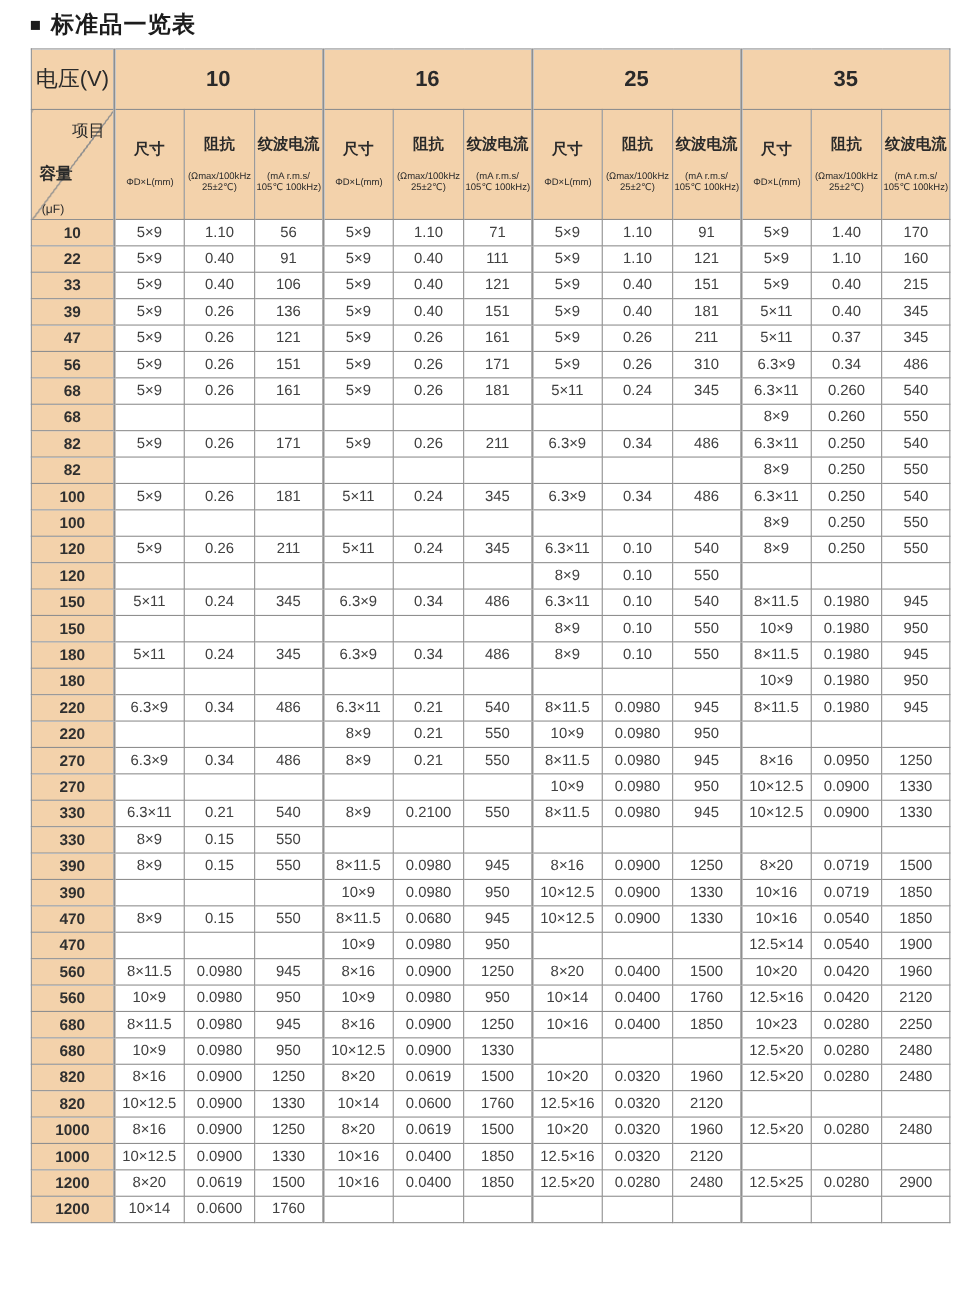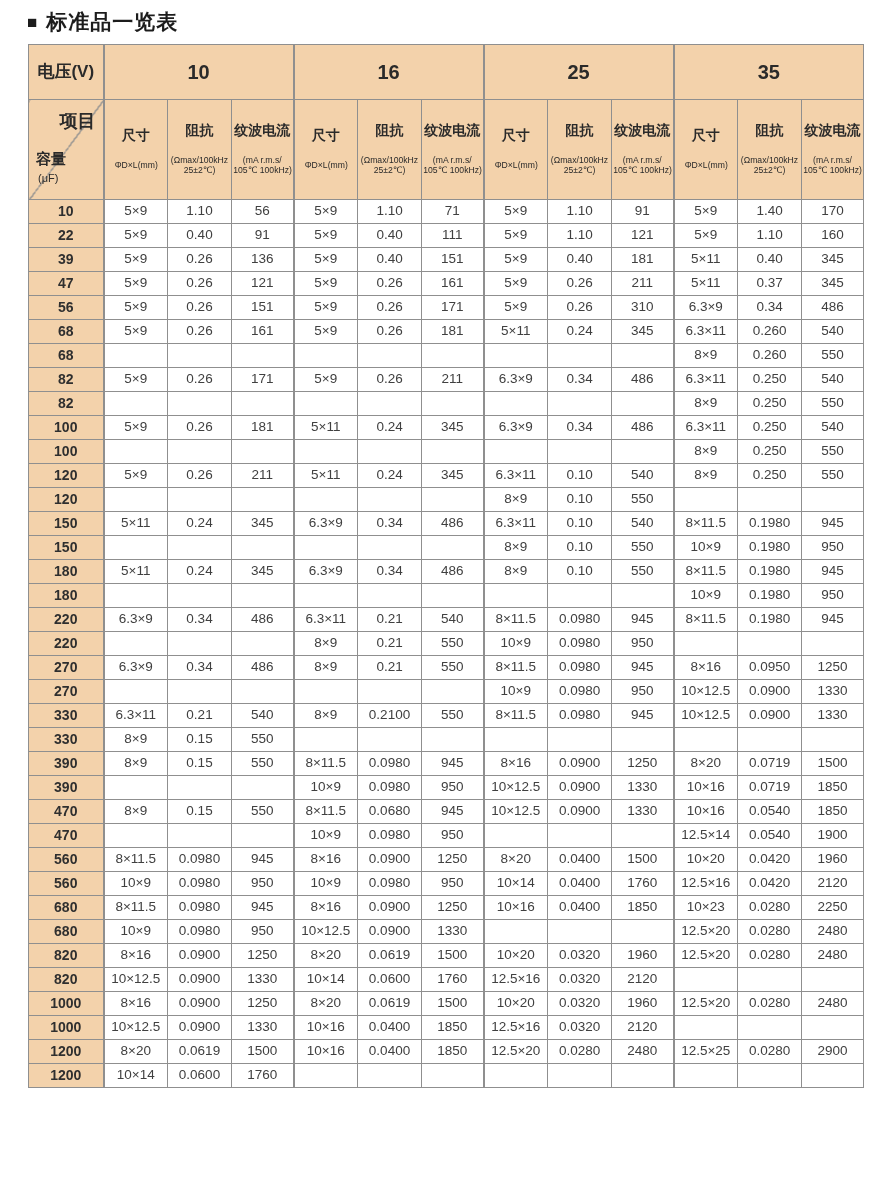--- a/index.html
+++ b/index.html
@@ -21,32 +21,32 @@
   col.c-size{width:64px;}
   col.c-imp{width:64px;}
   col.c-rip{width:62px;}
   td{
     border:1px solid #8f8f8f;text-align:center;vertical-align:middle;
     padding:0;background:#ffffff;font-size:13.5px;color:#404040;
     overflow:hidden;height:23px;line-height:1.1;
   }
   .peach{background:#f3d2ab;}
   tr.voltage-row td{height:54px;}
-  td.volt-label{font-size:17px;font-weight:bold;color:#2a2a2a;}
+  td.volt-label{font-size:20px;font-weight:normal;color:#2a2a2a;}
   td.volt-num{font-size:20px;font-weight:bold;color:#2a2a2a;}
   tr.subheader-row td{height:99px;}
   td.gstart{border-left-width:2px;}
   td.corner{
     position:relative;
     background-image:linear-gradient(to bottom right,
       rgba(0,0,0,0) 49.5%, #8f8f8f 49.5%, #8f8f8f 50.6%, rgba(0,0,0,0) 50.6%);
   }
-  .corner-top{position:absolute;top:12px;right:7px;font-size:18px;font-weight:bold;color:#2a2a2a;}
+  .corner-top{position:absolute;top:12px;right:7px;font-size:15px;font-weight:normal;color:#2a2a2a;}
   .corner-bottom{position:absolute;bottom:32px;left:7px;font-size:15px;font-weight:bold;color:#2a2a2a;}
-  .corner-unit{position:absolute;bottom:15px;left:9px;font-size:11px;color:#2a2a2a;}
+  .corner-unit{position:absolute;bottom:2px;left:9px;font-size:11px;color:#2a2a2a;}
   .sh-title{display:block;font-size:14px;font-weight:bold;color:#2a2a2a;margin-bottom:17px;}
   .sh-sub{display:block;font-size:9px;color:#2a2a2a;white-space:nowrap;transform:scale(.96);}
   td.cap{font-weight:bold;font-size:14px;color:#2f2f2f;background:#f3d2ab;}
 </style>
 </head>
 <body>
 
 <div class="page-title">
   <span class="title-bullet">■</span>
   <span>标准品一览表</span>
@@ -169,20 +169,35 @@
         <td>0.40</td>
         <td>111</td>
         <td class="gstart">5×9</td>
         <td>1.10</td>
         <td>121</td>
         <td class="gstart">5×9</td>
         <td>1.10</td>
         <td>160</td>
       </tr>
       <tr>
+        <td class="cap">33</td>
+        <td class="gstart">5×9</td>
+        <td>0.40</td>
+        <td>106</td>
+        <td class="gstart">5×9</td>
+        <td>0.40</td>
+        <td>121</td>
+        <td class="gstart">5×9</td>
+        <td>0.40</td>
+        <td>151</td>
+        <td class="gstart">5×9</td>
+        <td>0.40</td>
+        <td>215</td>
+      </tr>
+      <tr>
         <td class="cap">39</td>
         <td class="gstart">5×9</td>
         <td>0.26</td>
         <td>136</td>
         <td class="gstart">5×9</td>
         <td>0.40</td>
         <td>151</td>
         <td class="gstart">5×9</td>
         <td>0.40</td>
         <td>181</td>

